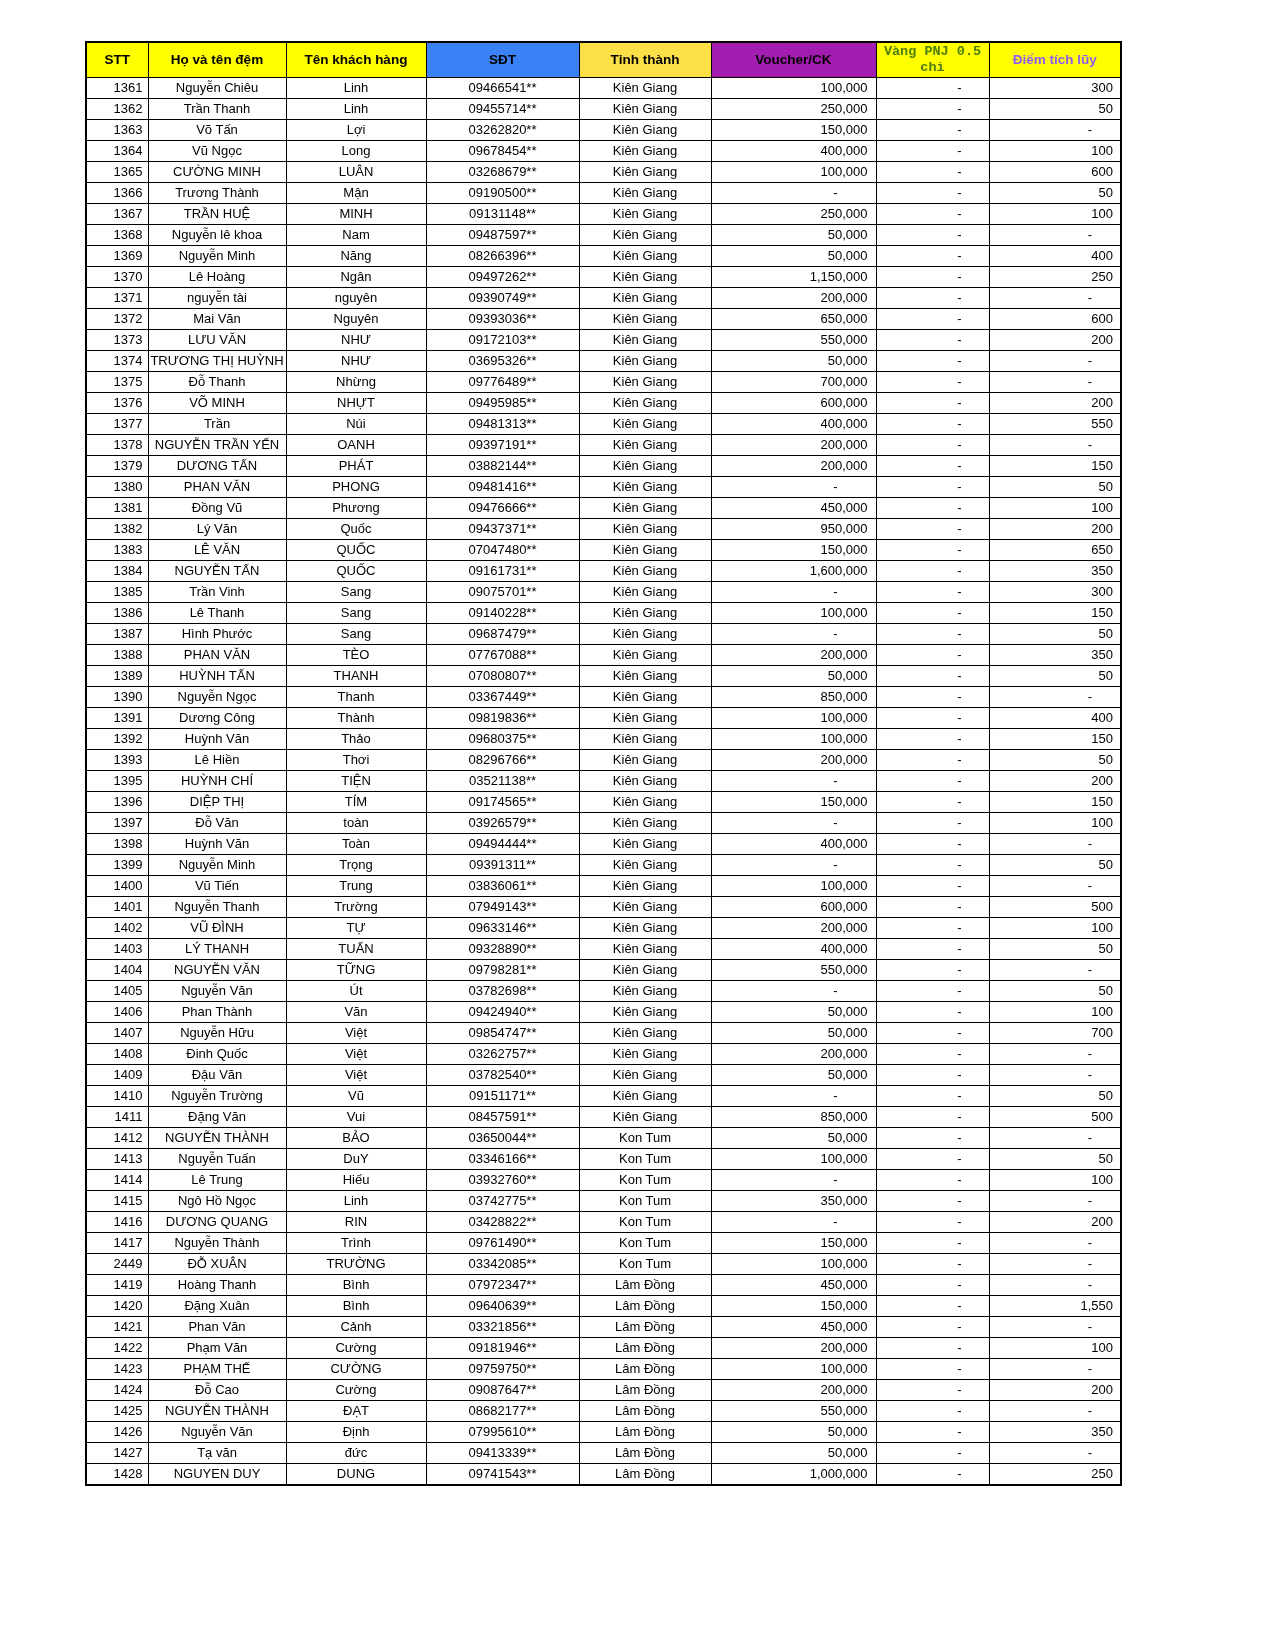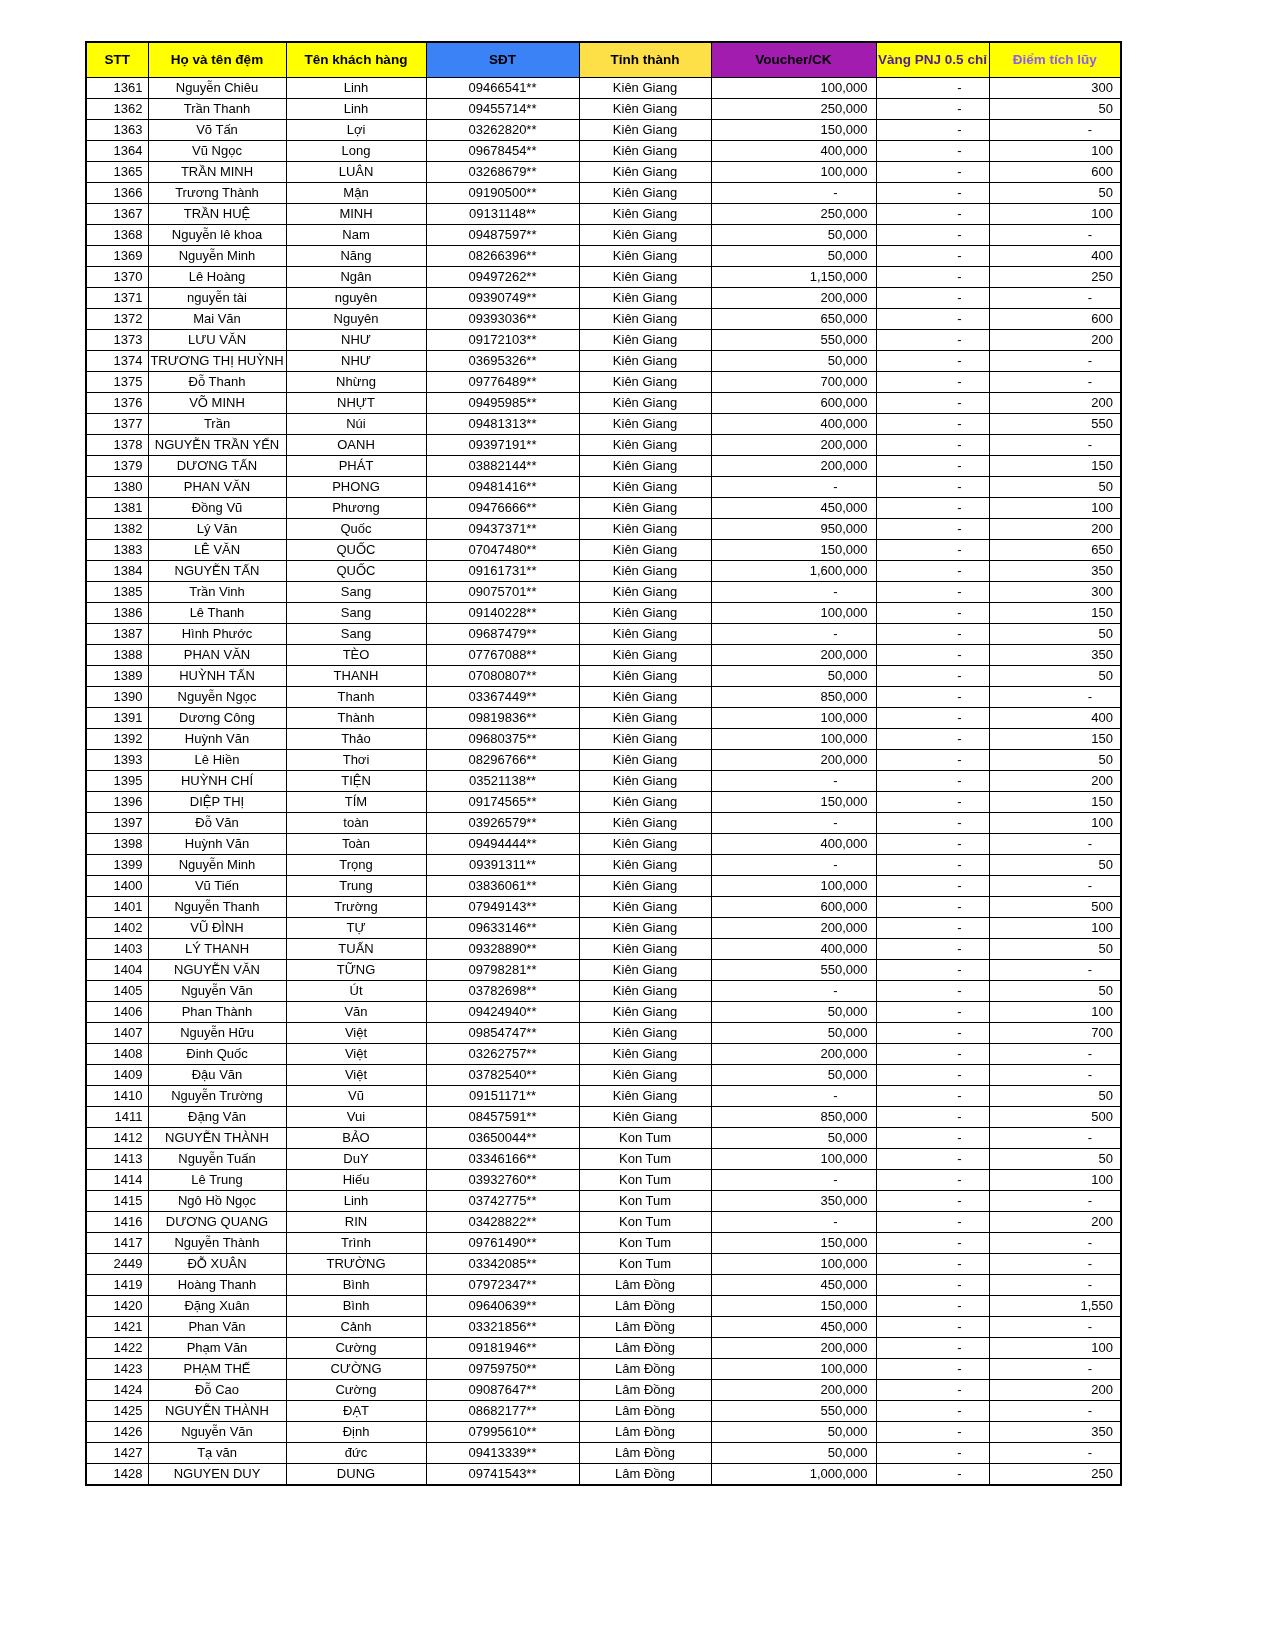--- a/index.html
+++ b/index.html
@@ -82,21 +82,21 @@
         <col class="col7">
       </colgroup>
     <thead>
       <tr>
           <th style="background: rgb(255, 255, 0); color: rgb(0, 0, 0);">STT</th>
           <th style="background: rgb(255, 255, 0); color: rgb(0, 0, 0);">Họ và tên đệm</th>
           <th style="background: rgb(255, 255, 0); color: rgb(0, 0, 0);">Tên khách hàng</th>
           <th style="background: #3b82f6; color: rgb(0, 0, 0);">SĐT</th>
           <th style="background: #fde047; color: rgb(0, 0, 0);">Tỉnh thành</th>
           <th style="background: #a21caf; color: rgb(0, 0, 0);">Voucher/CK</th>
-          <th style="background: rgb(255, 255, 0); color: #4c1d95;">Vàng PNJ 0.5 chỉ</th>
+          <th style="background: rgb(255, 255, 0); color: #4d7c0f; font-family: Liberation Mono, monospace;">Vàng PNJ 0.5 chỉ</th>
           <th style="background: rgb(255, 255, 0); color: #8b5cf6;">Điểm tích lũy</th>
         </tr>
     </thead>
     <tbody>
         <tr>
           <td class="c0">1361</td>
           <td class="c1">Nguyễn Chiêu</td>
           <td class="c2">Linh</td>
           <td class="c3">09466541**</td>
           <td class="c4">Kiên Giang</td>
@@ -129,21 +129,21 @@
           <td class="c1">Vũ Ngọc</td>
           <td class="c2">Long</td>
           <td class="c3">09678454**</td>
           <td class="c4">Kiên Giang</td>
           <td class="c5">400,000</td>
           <td class="c6 dash">-</td>
           <td class="c7">100</td>
         </tr>
         <tr>
           <td class="c0">1365</td>
-          <td class="c1">TRẦN MINH</td>
+          <td class="c1">CƯỜNG MINH</td>
           <td class="c2">LUÂN</td>
           <td class="c3">03268679**</td>
           <td class="c4">Kiên Giang</td>
           <td class="c5">100,000</td>
           <td class="c6 dash">-</td>
           <td class="c7">600</td>
         </tr>
         <tr>
           <td class="c0">1366</td>
           <td class="c1">Trương Thành</td>

